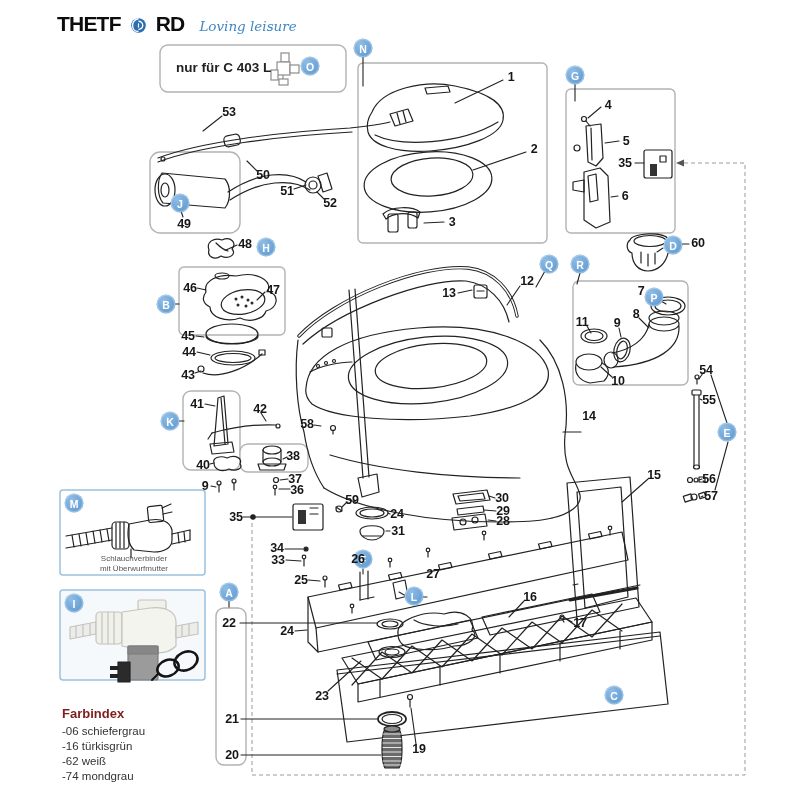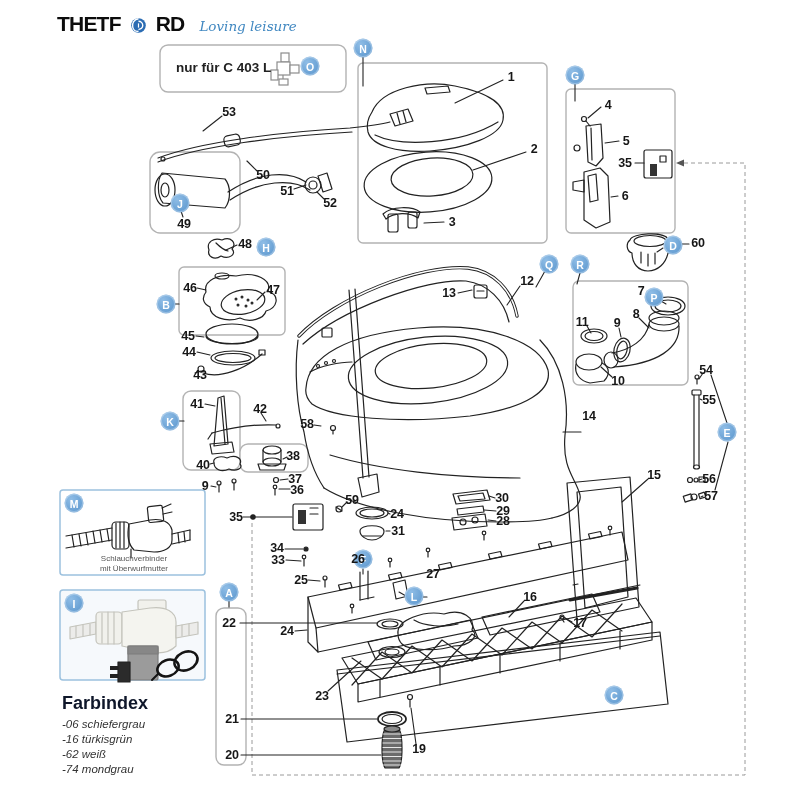--- a/index.html
+++ b/index.html
@@ -14,22 +14,22 @@
           box-shadow:inset 0 0 0 1.5px rgba(255,255,255,.30);}
   .logo{position:absolute;left:57px;top:12px;display:flex;align-items:center;gap:8px;}
   .logo-text{font-weight:900;font-size:21px;color:#0c0c0c;letter-spacing:-0.8px;}
   .logo-swirl{margin:2px 1px 0 1px;}
   .tagline{font-family:"DejaVu Serif",serif;font-style:italic;color:#4188c1;font-size:13.5px;
            margin-left:7px;margin-top:4px;}
   .note-text{position:absolute;left:176px;top:60px;font-weight:bold;font-size:13.5px;color:#222;}
   .mcaption{position:absolute;left:78px;top:554px;width:112px;text-align:center;font-size:8px;
             color:#555;line-height:1.3;}
   .farb{position:absolute;left:62px;top:693px;}
-  .farb-title{font-weight:bold;font-size:18px;color:#0f172a;margin-bottom:4px;}
-  .farb-item{font-size:11.5px;color:#333;margin-top:3px;font-style:italic;}
+  .farb-title{font-weight:bold;font-size:13px;color:#7f1d1d;margin-bottom:4px;margin-top:13px;}
+  .farb-item{font-size:11.5px;color:#333;margin-top:3px;}
   .footer{position:absolute;left:60px;top:775px;font-weight:bold;font-size:15.5px;color:#8d8d8d;}
 </style>
 </head>
 <body>
 
 <div class="stage">
 
 <svg class="art" width="800" height="800" viewBox="0 0 800 800">
 
   <g fill="#fff" stroke="#b3b3b3" stroke-width="1.4">
@@ -509,21 +509,21 @@
 <div class="plabel" style="left:273px;top:290px">47</div>
 <div class="plabel" style="left:527px;top:281px">12</div>
 <div class="plabel" style="left:449px;top:293px">13</div>
 <div class="plabel" style="left:641px;top:291px">7</div>
 <div class="plabel" style="left:582px;top:322px">11</div>
 <div class="plabel" style="left:617px;top:323px">9</div>
 <div class="plabel" style="left:636px;top:314px">8</div>
 <div class="plabel" style="left:618px;top:381px">10</div>
 <div class="plabel" style="left:188px;top:336px">45</div>
 <div class="plabel" style="left:189px;top:352px">44</div>
-<div class="plabel" style="left:200px;top:375px">43</div>
+<div class="plabel" style="left:188px;top:375px">43</div>
 <div class="plabel" style="left:197px;top:404px">41</div>
 <div class="plabel" style="left:260px;top:409px">42</div>
 <div class="plabel" style="left:307px;top:424px">58</div>
 <div class="plabel" style="left:589px;top:416px">14</div>
 <div class="plabel" style="left:203px;top:465px">40</div>
 <div class="plabel" style="left:293px;top:456px">38</div>
 <div class="plabel" style="left:654px;top:475px">15</div>
 <div class="plabel" style="left:706px;top:370px">54</div>
 <div class="plabel" style="left:709px;top:400px">55</div>
 <div class="plabel" style="left:709px;top:479px">56</div>

